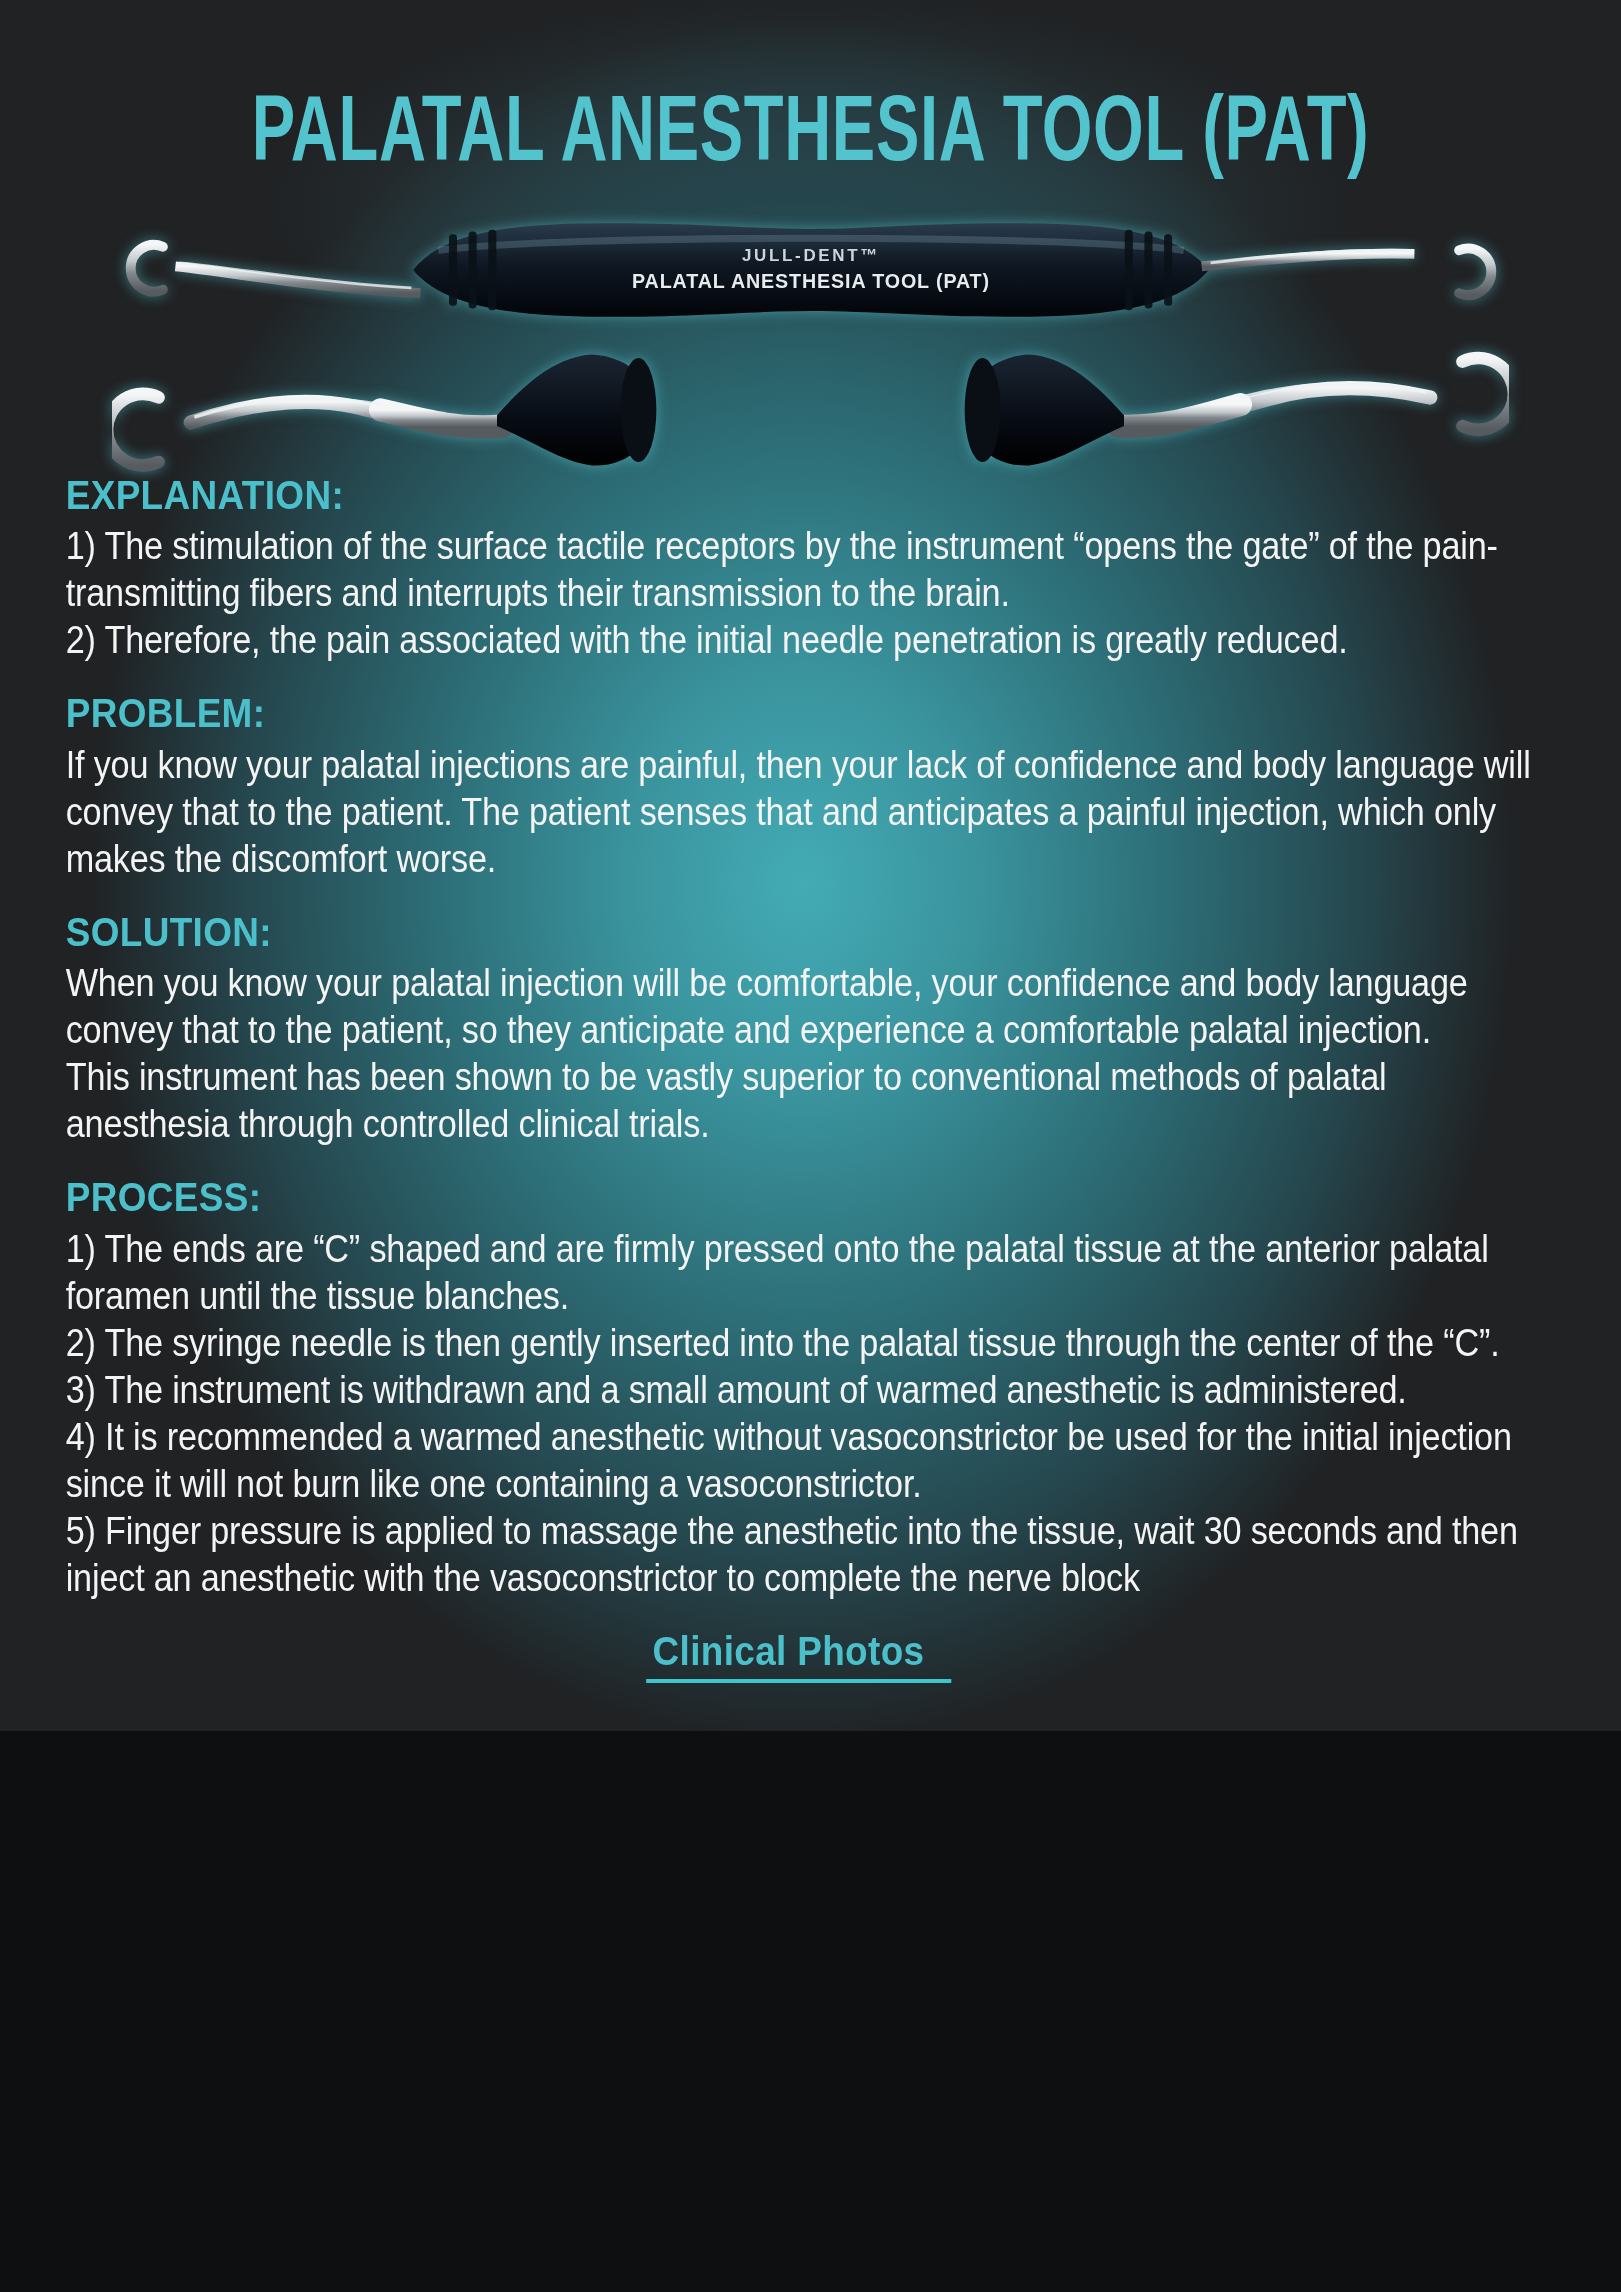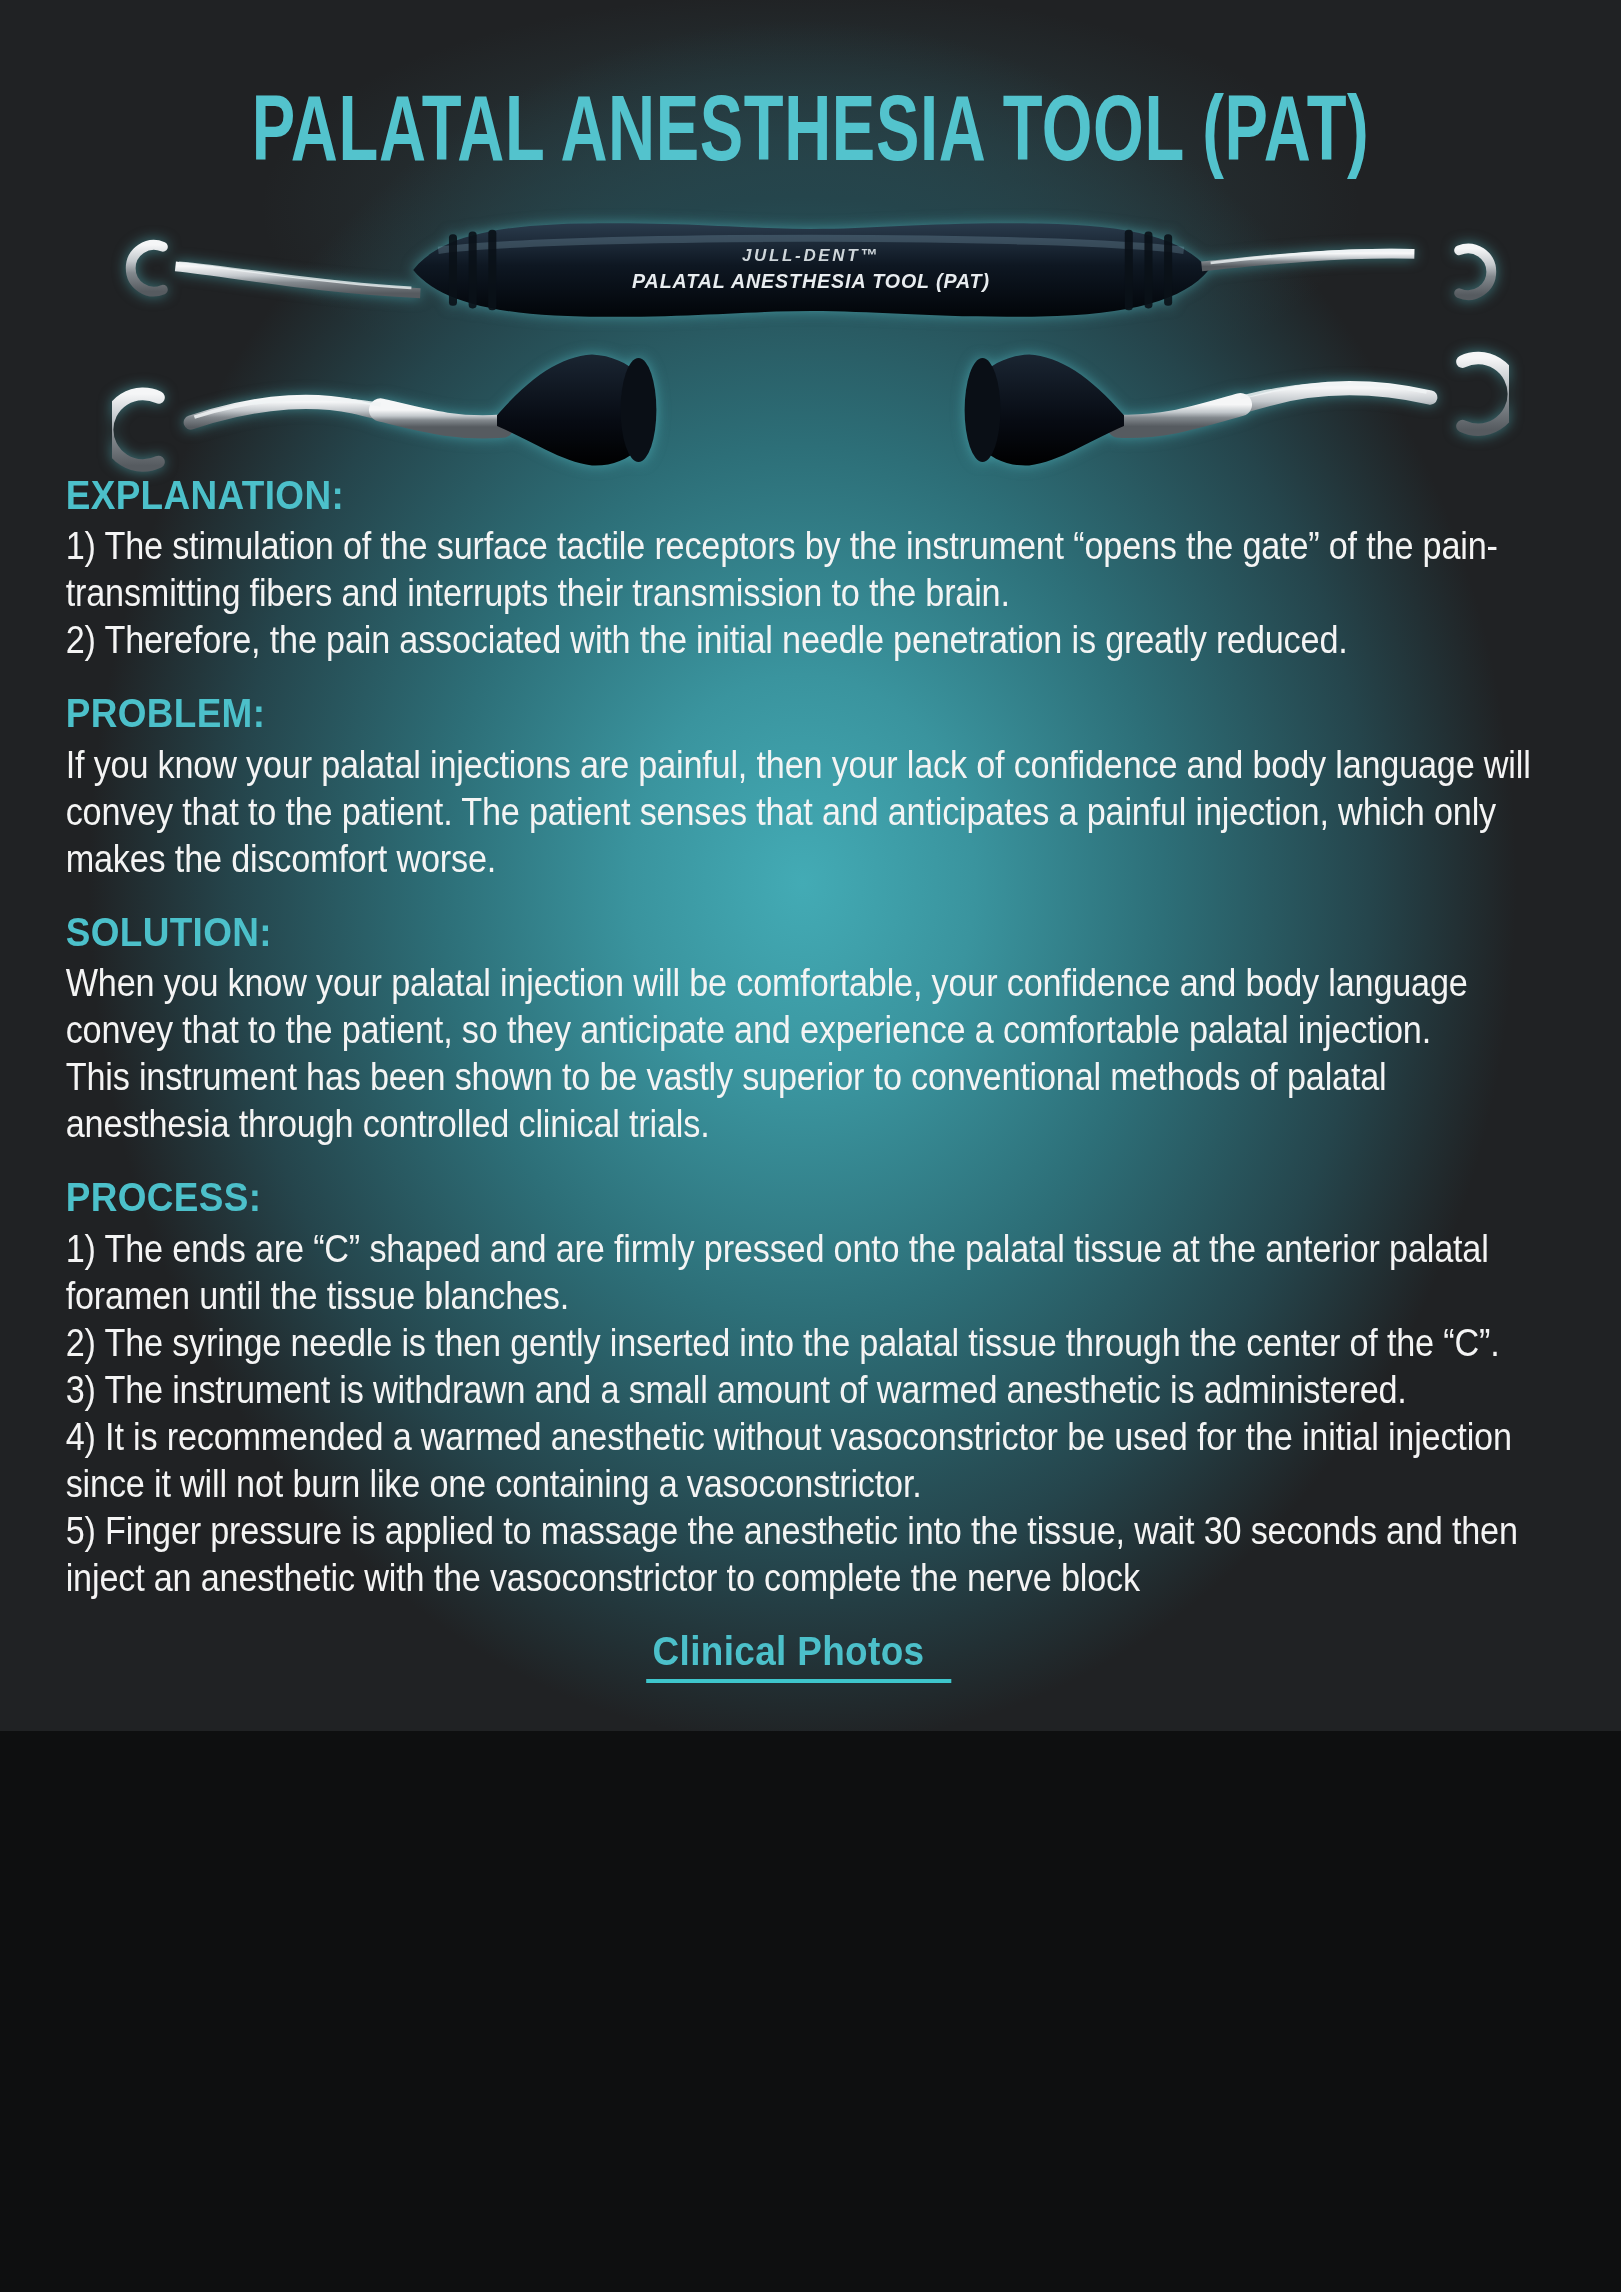--- a/index.html
+++ b/index.html
@@ -13,21 +13,21 @@
       #202224;
   }
   .title {
     position:absolute; top:75px; left:0; width:100%; margin:0;
     text-align:center; font-size:93px; font-weight:700; letter-spacing:0.9px;
     color:#53c3cd; transform:scaleX(0.70); transform-origin:50% 0;
     white-space:nowrap;
   }
   .fig { position:absolute; }
   .fig svg { display:block; }
-  .glow { filter: drop-shadow(0 0 6.3px rgba(88,200,210,0.55)); font-style: italic; }
+  .glow { filter: drop-shadow(0 0 6.3px rgba(88,200,210,0.55)); }
 
   .content {
     position:absolute; top:473px; left:0; width:1802px;
     padding:0 100px 0 73px; box-sizing:border-box;
     transform:scaleX(0.90); transform-origin:0 0;
   }
   .content section { margin:0 0 27px 0; }
   .content h2 {
     margin:0 0 5.4px 0; font-size:41px; line-height:45px; font-weight:700;
     color:#4cc0ca; letter-spacing:0.4px;

